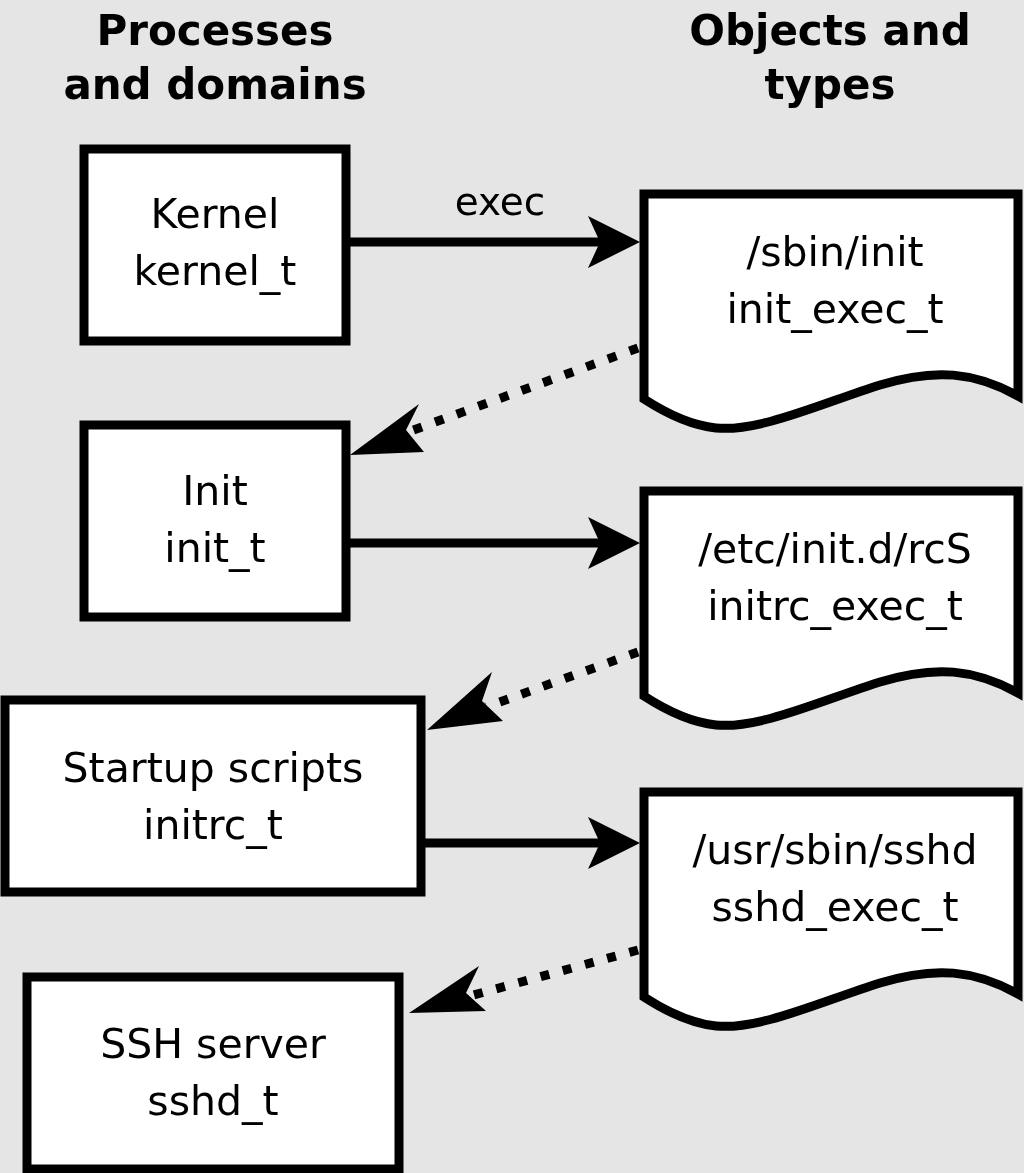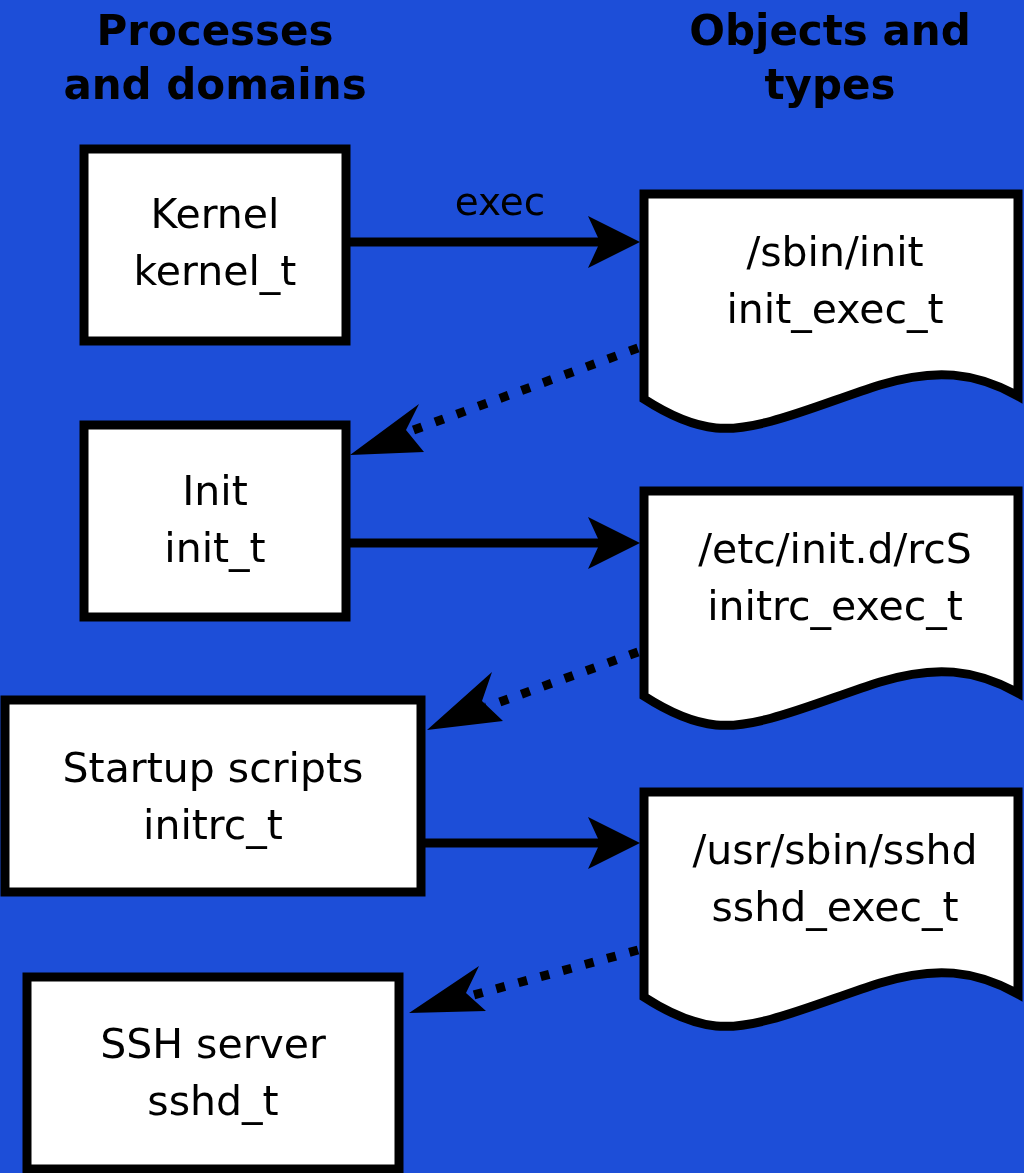--- a/index.html
+++ b/index.html
@@ -7,21 +7,21 @@
     padding: 0;
     background: #ffffff;
   }
   body {
     font-family: "DejaVu Sans", sans-serif;
   }
   #diagram-root {
     position: relative;
     width: 1024px;
     height: 1173px;
-    background: #1d4ed8;
+    background: #e5e5e5;
     overflow: hidden;
   }
   svg.canvas {
     position: absolute;
     top: 0;
     left: 0;
     width: 1024px;
     height: 1173px;
     display: block;
   }

